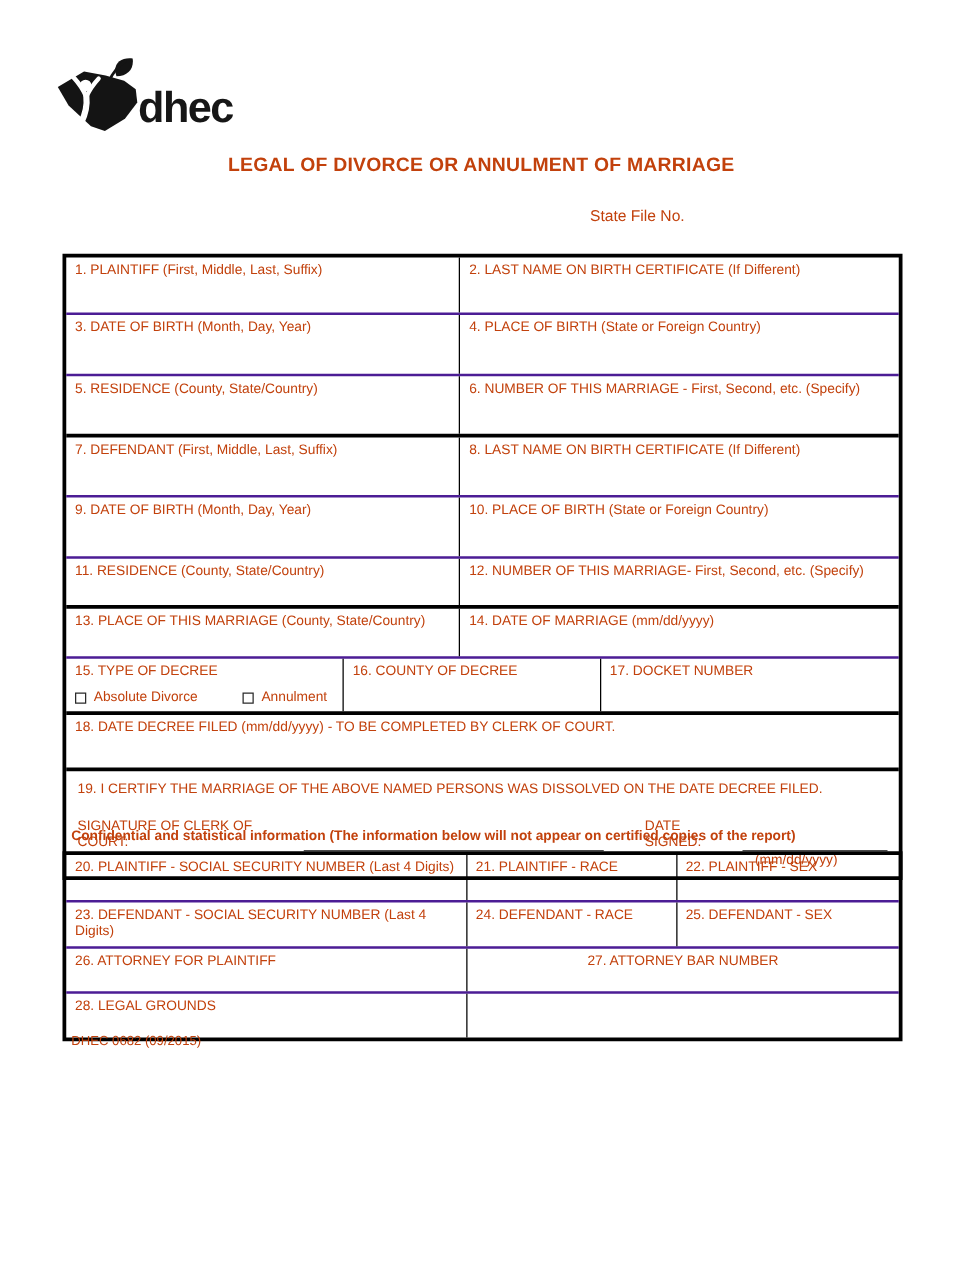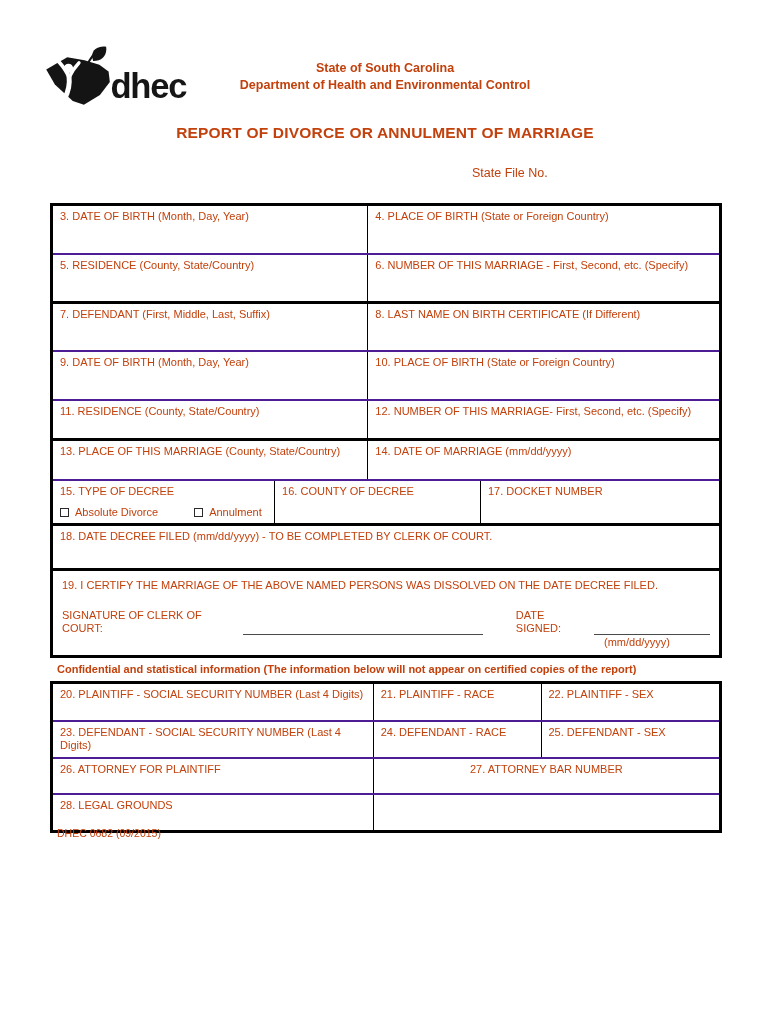--- a/index.html
+++ b/index.html
@@ -96,31 +96,35 @@
       <path d="M2,38 L36,18 L64,23 L88,30 L103,41 L105,58 L89,79 L63,95 L45,89 L16,62 Z" fill="#141414"></path>
 
       <circle cx="38" cy="36" r="7.5" fill="#ffffff"></circle>
       <path d="M22,25 Q34,38 39,51" stroke="#ffffff" stroke-width="6" fill="none" stroke-linecap="round"></path>
       <path d="M55,27 Q44,39 39,51" stroke="#ffffff" stroke-width="5.5" fill="none" stroke-linecap="round"></path>
       <path d="M39,50 Q41,67 32,85" stroke="#ffffff" stroke-width="8" fill="none" stroke-linecap="round"></path>
       <text x="106" y="84" font-size="56" font-weight="bold" letter-spacing="-2" fill="#161616" font-family="'Liberation Sans', sans-serif">dhec</text>
     </svg>
   </div>
 
-  <div class="org-block">
-    <div>State of South Carolina</div>
-    <div>Department of Health and Environmental Control</div>
-  </div>
-
-  <div class="doc-title">REPORT OF DIVORCE OR ANNULMENT OF MARRIAGE</div>
+
+  <div class="doc-title">LEGAL OF DIVORCE OR ANNULMENT OF MARRIAGE</div>
 
   <div class="state-file">State File No.</div>
 
   <div class="tbl tbl1">
 
+    <div class="row">
+      <div class="cell w-l h44">
+        <span>1.  PLAINTIFF (First, Middle, Last, Suffix)</span>
+      </div>
+      <div class="cell w-r h44">
+        <span>2. LAST NAME ON BIRTH CERTIFICATE (If Different)</span>
+      </div>
+    </div>
 
     <div class="row">
       <div class="cell w-l h47">
         <span>3. DATE OF BIRTH (Month, Day, Year)</span>
       </div>
       <div class="cell w-r h47">
         <span>4. PLACE OF BIRTH (State or Foreign Country)</span>
       </div>
     </div>
 

